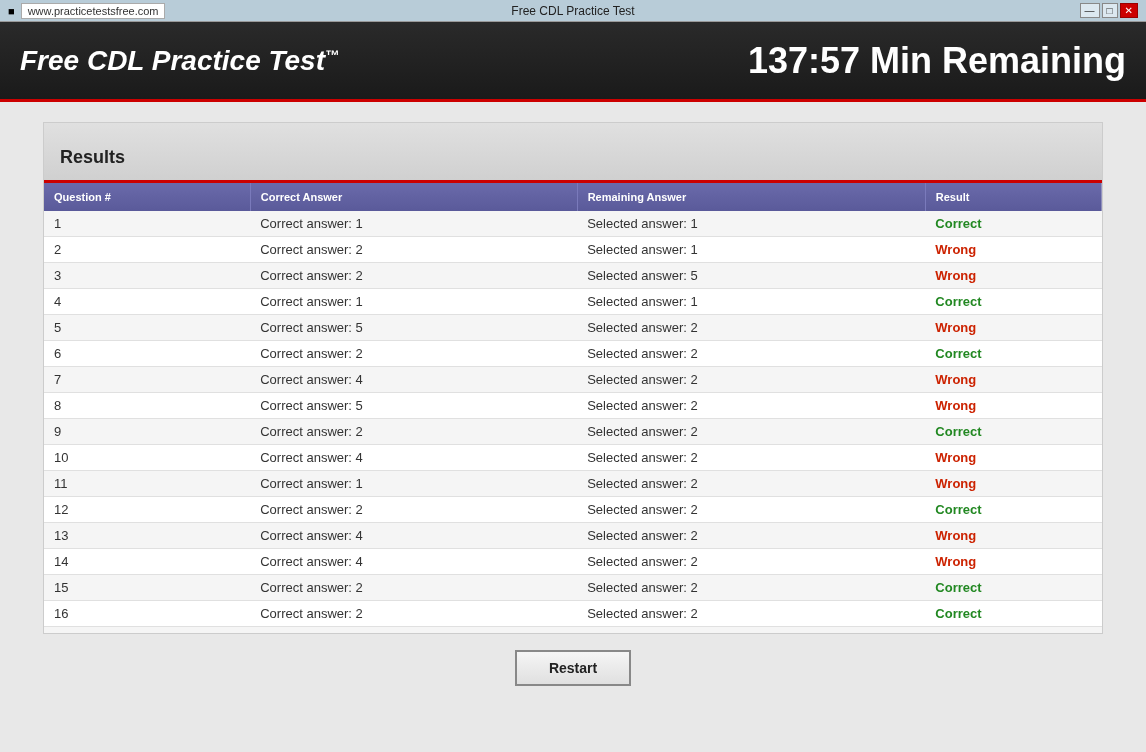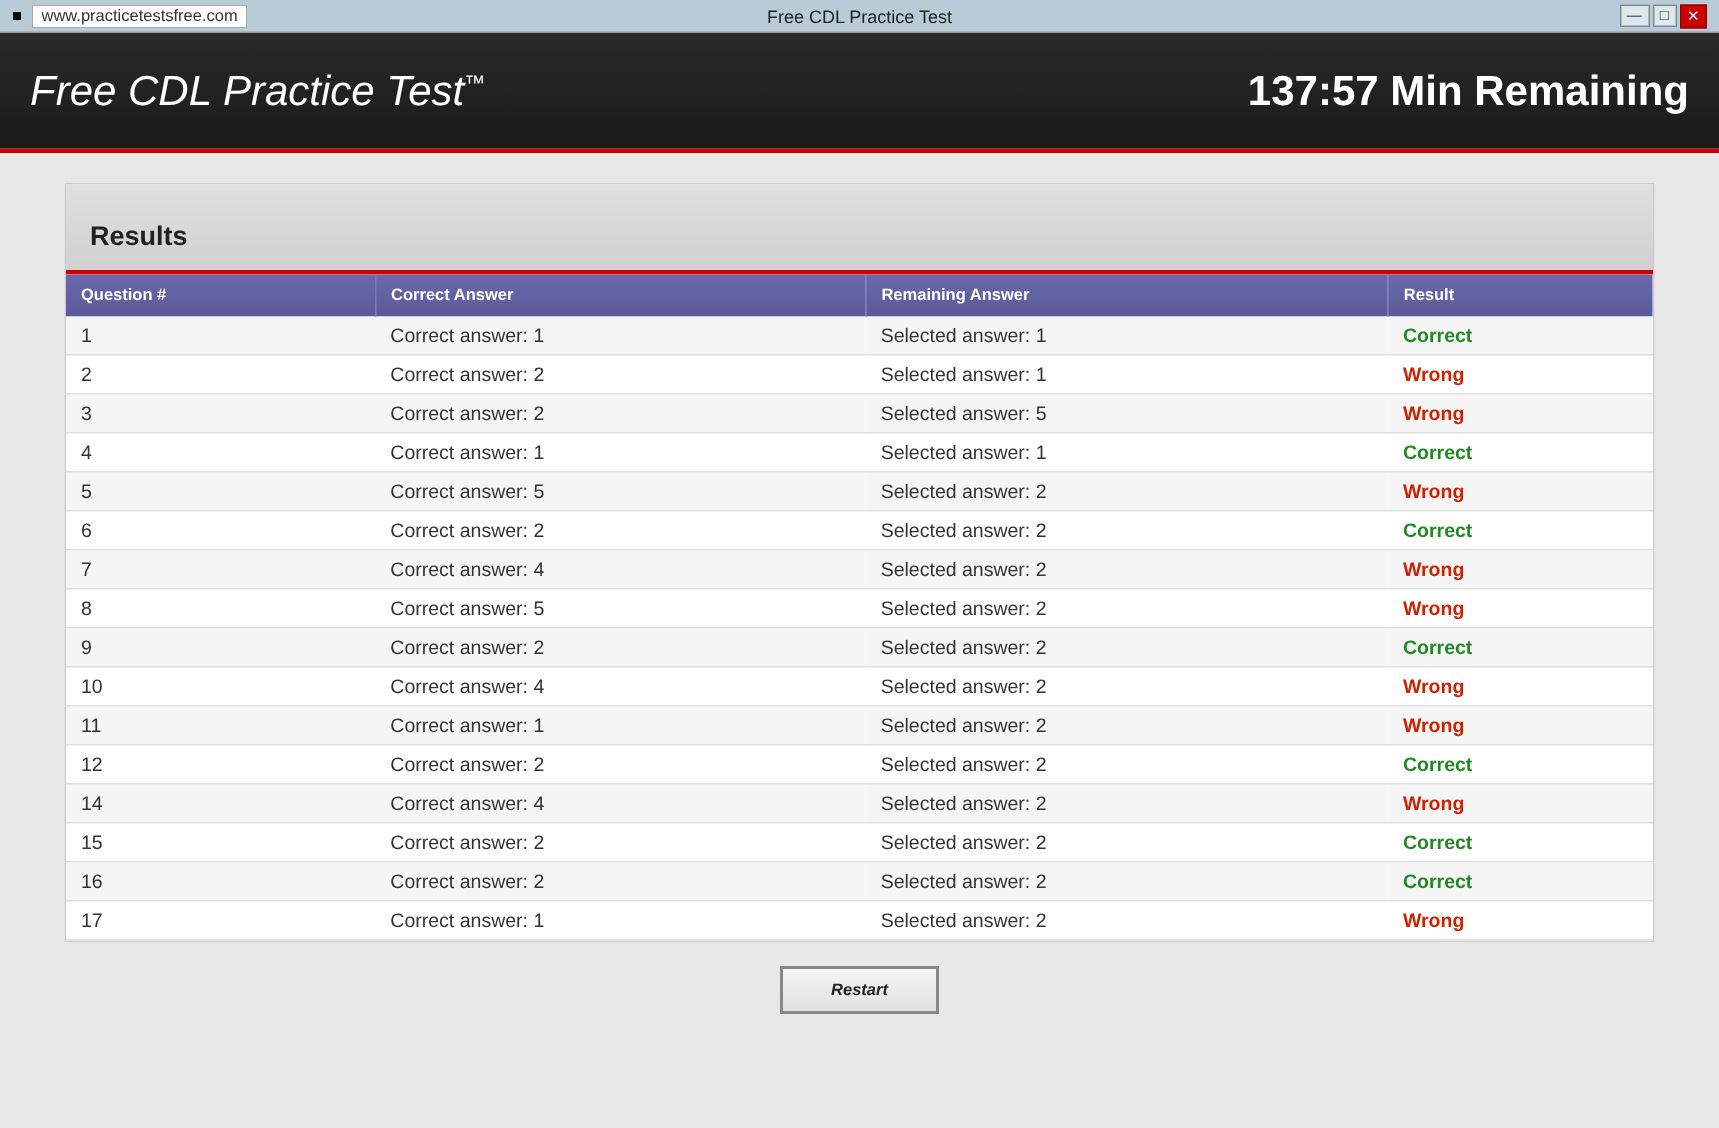--- a/index.html
+++ b/index.html
@@ -28,27 +28,27 @@
       height: 80px;
       display: flex;
       align-items: center;
       justify-content: space-between;
       padding: 0 20px;
       border-bottom: 3px solid #cc0000;
     }
     .app-title {
       color: white;
       font-size: 28px;
-      font-weight: normal;
+      font-weight: bold;
       font-style: italic;
     }
     .app-title sup { font-size: 14px; vertical-align: super; }
     .timer {
       color: white;
-      font-size: 28px;
+      font-size: 36px;
       font-weight: bold;
     }
 
     
     .main-content {
       background: #e8e8e8;
       padding: 20px;
       height: calc(752px - 22px - 80px);
       overflow: hidden;
       display: flex;
@@ -110,27 +110,26 @@
     .result-correct { color: #228822; font-weight: bold; }
     .result-wrong { color: #cc2200; font-weight: bold; }
 
     .restart-area {
       margin-top: 16px;
       display: flex;
       justify-content: center;
     }
     .restart-btn {
       padding: 8px 32px;
-      font-size: 11px;
+      font-size: 14px;
       font-weight: bold;
       background: linear-gradient(to bottom, #f5f5f5, #e0e0e0);
       border: 2px solid #888;
       cursor: pointer;
       color: #222;
-      font-style: italic;
     }
 
     
     .table-wrapper::-webkit-scrollbar { width: 12px; }
     .table-wrapper::-webkit-scrollbar-track { background: #e0e0e0; }
     .table-wrapper::-webkit-scrollbar-thumb { background: #aaa; border: 1px solid #888; }
   </style>
 </head>
 <body>
 
@@ -236,20 +235,26 @@
               <td>Selected answer: 2</td>
               <td class="result-wrong">Wrong</td>
             </tr>
             <tr>
               <td>12</td>
               <td>Correct answer: 2</td>
               <td>Selected answer: 2</td>
               <td class="result-correct">Correct</td>
             </tr>
             <tr>
+              <td>13</td>
+              <td>Correct answer: 4</td>
+              <td>Selected answer: 2</td>
+              <td class="result-wrong">Wrong</td>
+            </tr>
+            <tr>
               <td>14</td>
               <td>Correct answer: 4</td>
               <td>Selected answer: 2</td>
               <td class="result-wrong">Wrong</td>
             </tr>
             <tr>
               <td>15</td>
               <td>Correct answer: 2</td>
               <td>Selected answer: 2</td>
               <td class="result-correct">Correct</td>

